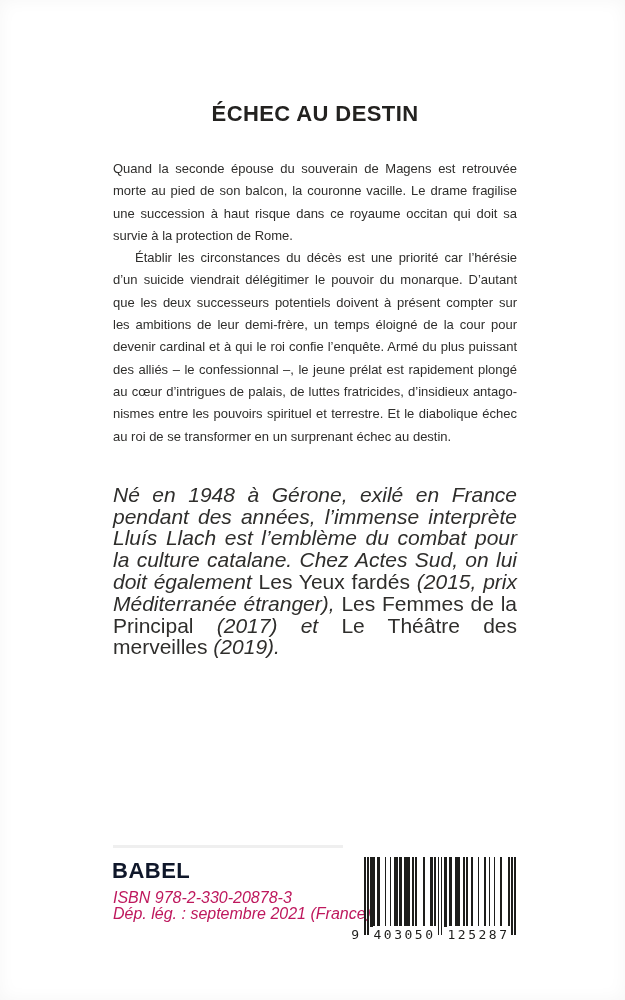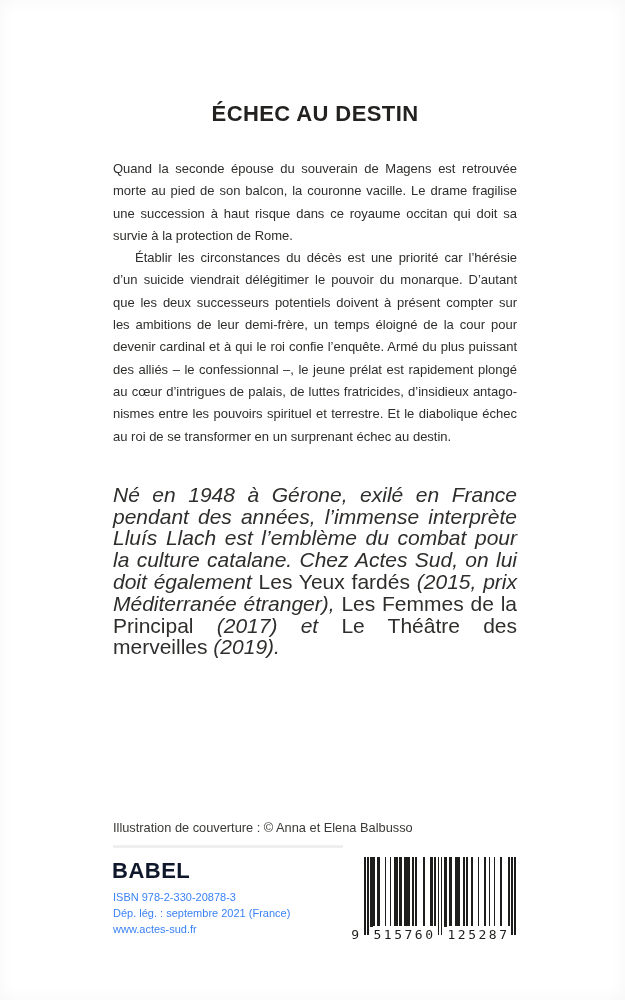--- a/index.html
+++ b/index.html
@@ -48,22 +48,22 @@
   .scan-rule{
     position:absolute;left:113px;top:845px;
     width:230px;height:3px;background:#efefef;
   }
   .imprint{
     position:absolute;left:112px;top:858px;
     font-size:22px;font-weight:bold;letter-spacing:0.5px;color:#0f172a;
   }
   .pubinfo{
     position:absolute;left:113px;top:890px;
-    font-size:11px;line-height:15.8px;
-    color:#3b82f6;
+    font-size:16px;line-height:15.8px;
+    font-style:italic;color:#be185d;
   }
   .pubinfo .b{ font-weight:bold; }
   .pubinfo .rest{ margin-left:4px; }
   .barcode{
     position:absolute;left:350px;top:857px;
     width:170px;height:92px;
   }
   .barcode svg{ position:absolute;left:14px;top:0;width:152px;height:78px; }
   .bc-digits span{
     position:absolute;top:69px;
@@ -81,30 +81,28 @@
 
 <div class="page">
 
   <div class="content">
     <h1 class="title">ÉCHEC AU DESTIN</h1>
     <p class="body-par">Quand la seconde épouse du souverain de Magens est retrouvée morte au pied de son balcon, la cou­ronne vacille. Le drame fragilise une succession à haut risque dans ce royaume occitan qui doit sa survie à la protection de Rome.</p>
     <p class="body-par indent">Établir les circonstances du décès est une prio­rité car l’hérésie d’un suicide viendrait délégiti­mer le pouvoir du monarque. D’autant que les deux successeurs potentiels doivent à présent compter sur les ambitions de leur demi-frère, un temps éloigné de la cour pour devenir cardinal et à qui le roi confie l’enquête. Armé du plus puis­sant des alliés – le confessionnal –, le jeune pré­lat est rapidement plongé au cœur d’intrigues de palais, de luttes fratricides, d’insidieux antago­nismes entre les pouvoirs spirituel et terrestre. Et le diabolique échec au roi de se transformer en un surprenant échec au destin.</p>
     <div class="bio"><span class="it">Né en 1948 à Gérone, exilé en France pendant des années, l’immense interprète Lluís Llach est l’emblème du com­bat pour la culture catalane. Chez Actes Sud, on lui doit également </span><span class="rm">Les Yeux fardés </span><span class="it">(2015, prix Méditerranée étranger), </span><span class="rm">Les Femmes de la Principal </span><span class="it">(2017) et </span><span class="rm">Le Théâtre des merveilles </span><span class="it">(2019).</span></div>
   </div>
 
-  <div class="credit">Illustration de couverture : © Anna et Elena Balbusso</div>
 
   <div class="scan-rule"></div>
 
   <div class="imprint">BABEL</div>
 
   <div class="pubinfo">
     <div>ISBN 978-2-330-20878-3</div>
     <div>Dép. lég. : septembre 2021 (France)</div>
-    <div>www.actes-sud.fr</div>
   </div>
 
   <div class="barcode">
     <svg viewBox="0 0 95 78" preserveAspectRatio="none" xmlns="http://www.w3.org/2000/svg">
         <rect x="0" y="0" width="1" height="78" fill="#1d1d1b" shape-rendering="crispEdges"></rect>
         <rect x="2" y="0" width="1" height="78" fill="#1d1d1b" shape-rendering="crispEdges"></rect>
         <rect x="4" y="0" width="3" height="70" fill="#1d1d1b" shape-rendering="crispEdges"></rect>
         <rect x="8" y="0" width="2" height="70" fill="#1d1d1b" shape-rendering="crispEdges"></rect>
         <rect x="13" y="0" width="1" height="70" fill="#1d1d1b" shape-rendering="crispEdges"></rect>
         <rect x="16" y="0" width="1" height="70" fill="#1d1d1b" shape-rendering="crispEdges"></rect>
@@ -128,18 +126,18 @@
         <rect x="75" y="0" width="1" height="70" fill="#1d1d1b" shape-rendering="crispEdges"></rect>
         <rect x="78" y="0" width="1" height="70" fill="#1d1d1b" shape-rendering="crispEdges"></rect>
         <rect x="81" y="0" width="1" height="70" fill="#1d1d1b" shape-rendering="crispEdges"></rect>
         <rect x="85" y="0" width="1" height="70" fill="#1d1d1b" shape-rendering="crispEdges"></rect>
         <rect x="90" y="0" width="1" height="70" fill="#1d1d1b" shape-rendering="crispEdges"></rect>
         <rect x="92" y="0" width="1" height="78" fill="#1d1d1b" shape-rendering="crispEdges"></rect>
         <rect x="94" y="0" width="1" height="78" fill="#1d1d1b" shape-rendering="crispEdges"></rect>
       </svg>
     <div class="bc-digits">
       <span class="bc-d0">9</span>
-      <span class="bc-d1">515760</span>
+      <span class="bc-d1">403050</span>
       <span class="bc-d2">125287</span>
     </div>
   </div>
 
 </div>
 
 </body></html>

